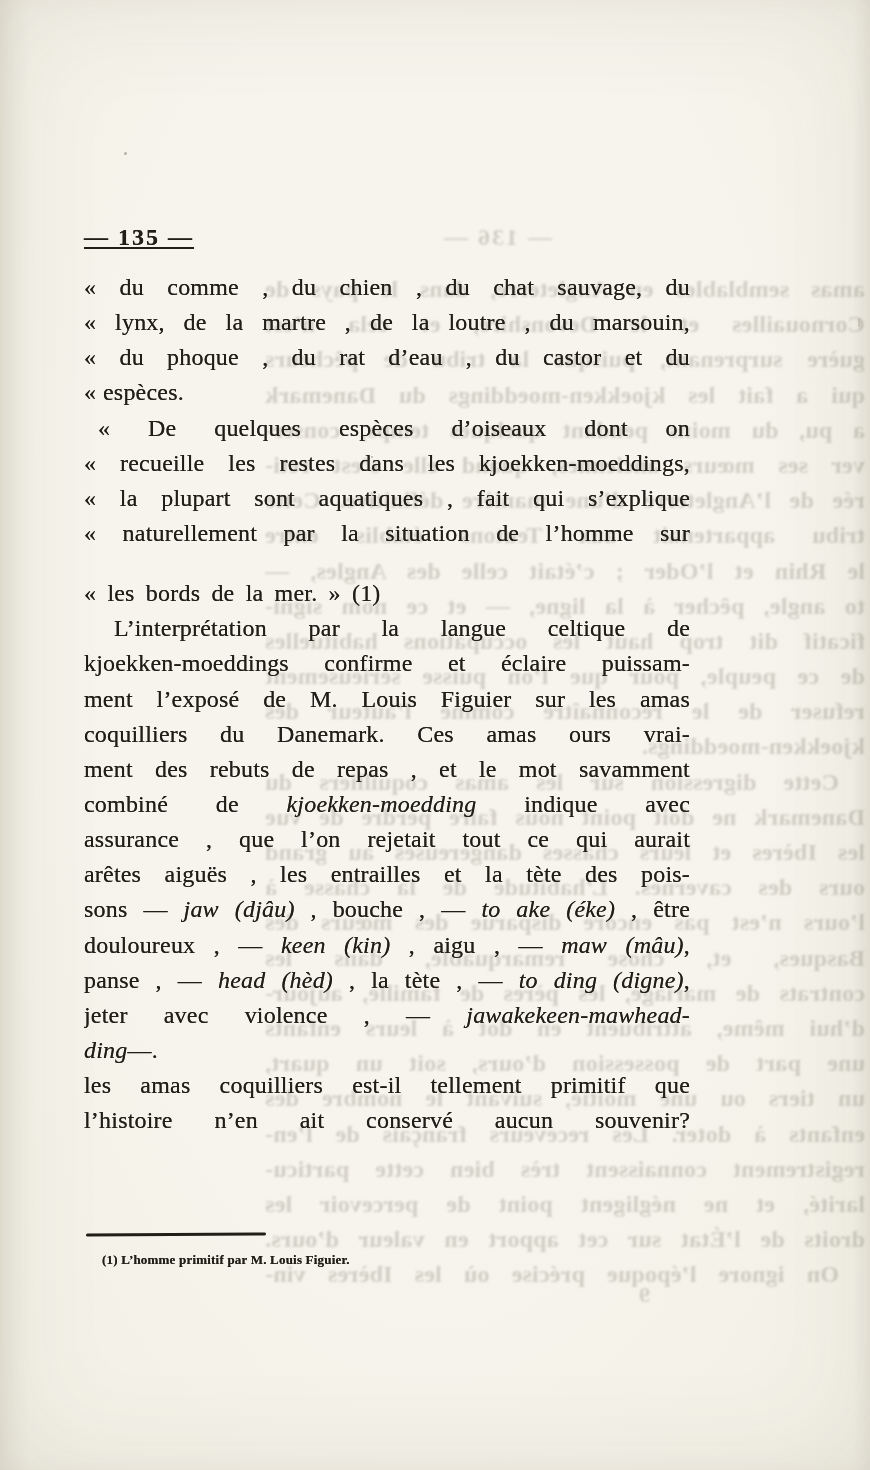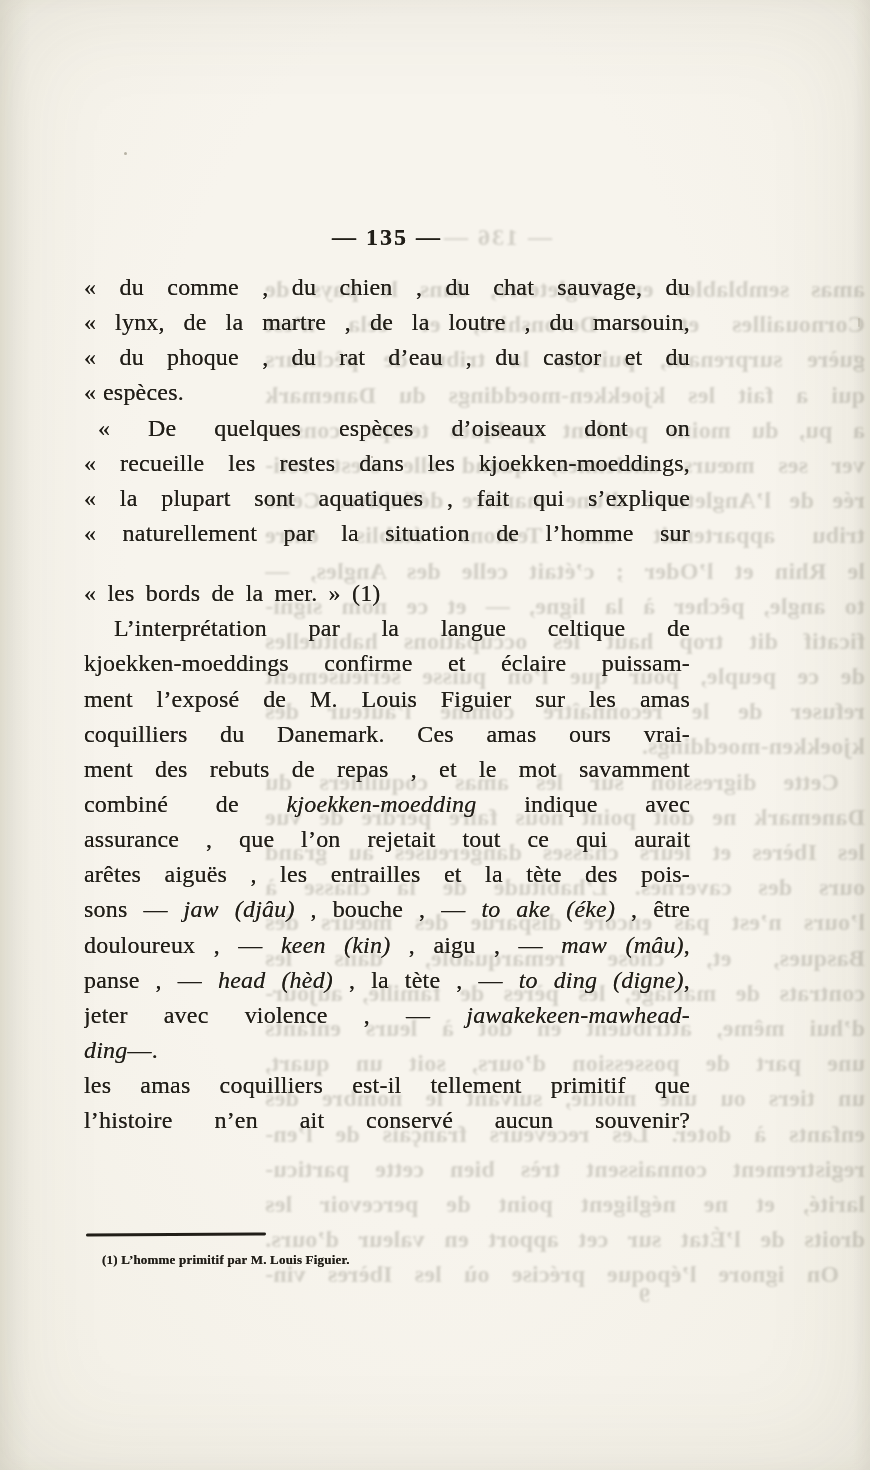--- a/index.html
+++ b/index.html
@@ -27,23 +27,24 @@
   .bleed-header{position:absolute;top:224px;left:0;width:770px;box-sizing:border-box;
     padding-right:34px;text-align:center;font-size:24px;letter-spacing:2px;}
   .bleed-lines{position:absolute;top:272px;left:0;width:600px;font-size:24px;
     letter-spacing:0.2px;}
   .bline{height:35.2px;line-height:35.2px;overflow:hidden;}
   .bline.fill{text-align:justify;text-align-last:justify;}
   .bleed-signature{position:absolute;top:1282px;left:215px;font-size:22px;}
   
   .page-header{
     position:absolute;top:224px;left:84px;width:606px;
-    text-align:center;font-size:24px;font-weight:700;letter-spacing:2px;
+    font-size:24px;font-weight:700;letter-spacing:2px;
     color:var(--ink,#211e18);
     text-shadow:0 0 0.6px rgba(33,30,24,0.85);
+    text-decoration:underline;
   }
   .text-block{
     position:absolute;top:270px;left:84px;width:606px;
     color:var(--ink,#211e18);font-size:24px;
   }
   .line{
     height:35.15px;line-height:35.15px;overflow:hidden;
     letter-spacing:0.2px;word-spacing:0.6px;
     text-shadow:0 0 0.6px rgba(33,30,24,0.85);
   }

